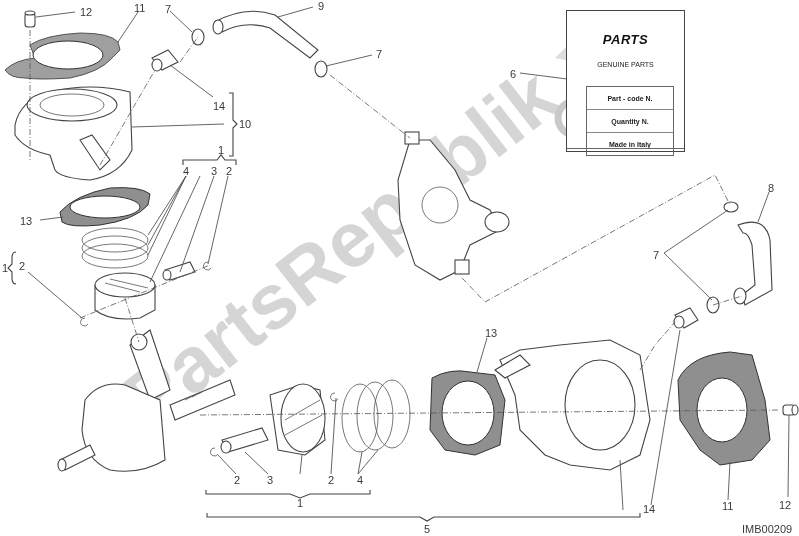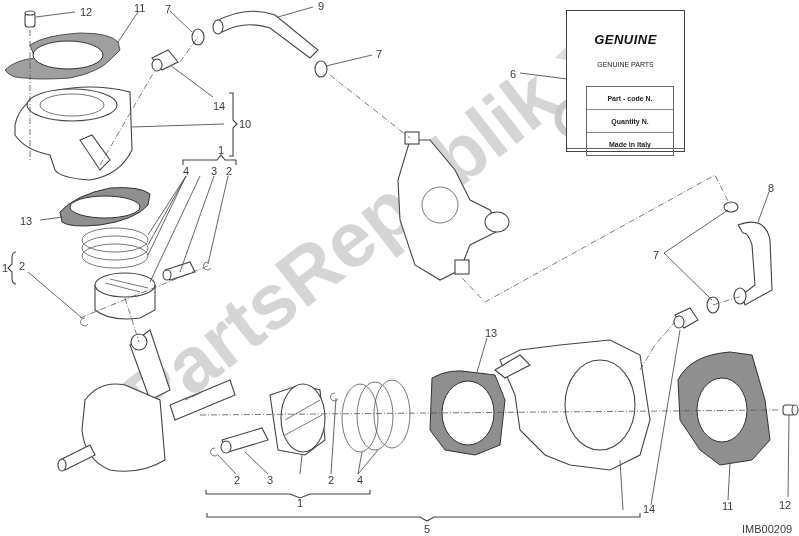--- a/index.html
+++ b/index.html
@@ -251,21 +251,21 @@
     <text class="lbl" x="424" y="533">5</text>
     <text class="lbl" x="643" y="513">14</text>
     <text class="lbl" x="722" y="510">11</text>
     <text class="lbl" x="779" y="509">12</text>
     <text class="lbl" x="742" y="533">IMB00209</text>
   </g>
 </svg>
 
 
 <div class="tag-box">
-  <div class="tag-brand">GENUINE</div>
+  <div class="tag-brand">PARTS</div>
   <div class="tag-gp">GENUINE PARTS</div>
   <div class="tag-grid">
     <div class="tag-row">Part - code N.</div>
     <div class="tag-row">Quantity N.</div>
     <div class="tag-row">Made in Italy</div>
   </div>
   <div class="tag-rule"></div>
 </div>
 </div>
 

